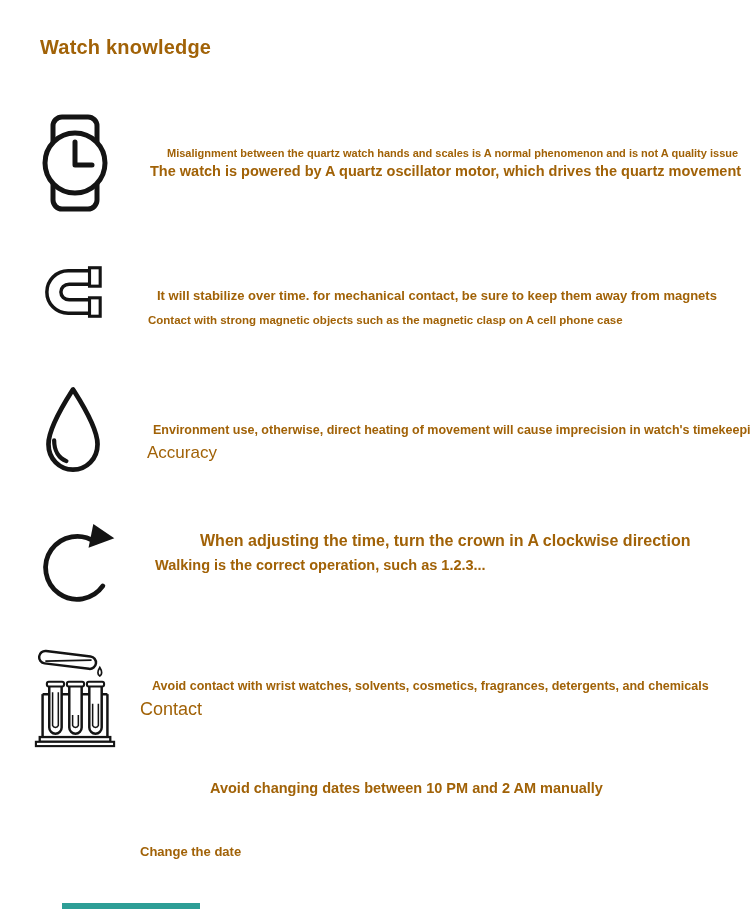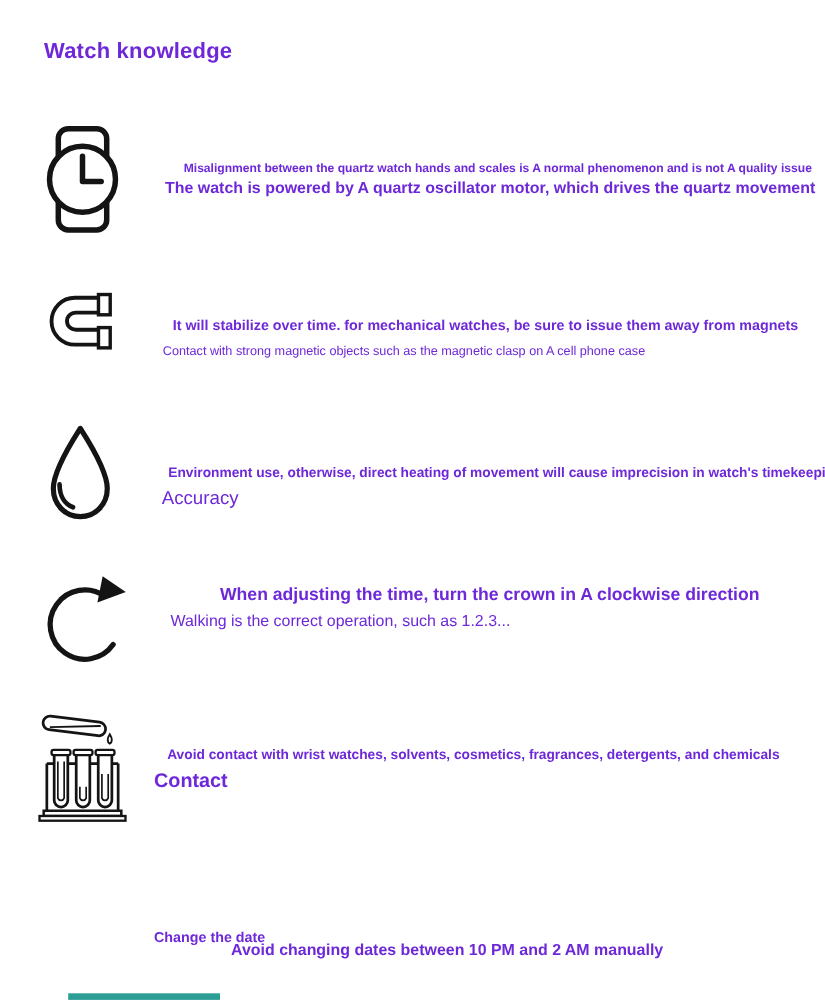--- a/index.html
+++ b/index.html
@@ -1,55 +1,55 @@
 <!DOCTYPE html>
 <html><head>
 <meta charset="utf-8">
 <style>
   html,body{margin:0;padding:0;background:#fff;}
   .page{
     position:relative;width:750px;height:909px;background:#ffffff;overflow:hidden;
-    font-family:"Liberation Sans","DejaVu Sans",sans-serif;color:#6d28d9;
+    font-family:"Liberation Sans","DejaVu Sans",sans-serif;color:#a16207;
   }
   .abs{position:absolute;white-space:nowrap;}
   .title{left:40px;top:36px;font-size:20px;font-weight:700;letter-spacing:.2px;}
   .icon{position:absolute;}
   .icon svg{display:block;}
 
   
   .s1-icon{left:42px;top:114px;}
   .s1-l1{left:167px;top:147px;font-size:11px;font-weight:700;}
   .s1-l2{left:150px;top:163px;font-size:14.5px;font-weight:700;}
 
   
   .s2-icon{left:42px;top:263px;}
   .s2-l1{left:150px;top:263px;font-size:15px;font-weight:700;}
   .s2-l2{left:157px;top:288px;font-size:13px;font-weight:700;}
-  .s2-l3{left:148px;top:314px;font-size:11.5px;font-weight:400;}
+  .s2-l3{left:148px;top:314px;font-size:11.5px;font-weight:700;}
 
   
   .s3-icon{left:40px;top:384px;}
   .s3-l1{left:142px;top:399px;font-size:11px;font-weight:700;}
   .s3-l2{left:153px;top:423px;font-size:12.5px;font-weight:700;}
   .s3-l3{left:147px;top:443px;font-size:17px;font-weight:400;}
 
   
   .s4-icon{left:40px;top:522px;}
   .s4-l1{left:200px;top:532px;font-size:16px;font-weight:700;}
-  .s4-l2{left:155px;top:557px;font-size:14.5px;font-weight:400;}
+  .s4-l2{left:155px;top:557px;font-size:14.5px;font-weight:700;}
   .s4-l3{left:152px;top:582px;font-size:14.5px;font-weight:700;}
 
   
   .s5-icon{left:34px;top:646px;}
   .s5-l1{left:152px;top:679px;font-size:12.5px;font-weight:700;}
-  .s5-l2{left:140px;top:699px;font-size:18px;font-weight:700;}
+  .s5-l2{left:140px;top:699px;font-size:18px;font-weight:400;}
 
   
   .s6-icon{left:40px;top:792px;}
-  .s6-l1{left:210px;top:856px;font-size:14.5px;font-weight:700;}
+  .s6-l1{left:210px;top:780px;font-size:14.5px;font-weight:700;}
   .s6-l2{left:140px;top:844px;font-size:13px;font-weight:700;}
 
   .accent-bar{position:absolute;left:62px;top:903px;width:138px;height:6px;}
 </style>
 </head>
 <body>
 
 <div class="page">
 
   <div class="abs title">Watch knowledge</div>
@@ -64,21 +64,21 @@
   <div class="abs s1-l1">Misalignment between the quartz watch hands and scales is A normal phenomenon and is not A quality issue</div>
   <div class="abs s1-l2">The watch is powered by A quartz oscillator motor, which drives the quartz movement</div>
 
   <div class="icon s2-icon">
     <svg width="64" height="58" viewBox="0 0 66 58" fill="none">
       <path d="M54,7 H27 C14.8,7 5,16.8 5,29 C5,41.2 14.8,51 27,51 H54 V37 H28 C23,37 19.5,33.4 19.5,29 C19.5,24.6 23,21 28,21 H54 Z" fill="#fff" stroke="#141414" stroke-width="3.6"></path>
       <rect x="49" y="4" width="11" height="19" fill="#fff" stroke="#141414" stroke-width="3.2"></rect>
       <rect x="49" y="35" width="11" height="19" fill="#fff" stroke="#141414" stroke-width="3.2"></rect>
     </svg>
   </div>
-  <div class="abs s2-l2">It will stabilize over time. for mechanical watches, be sure to issue them away from magnets</div>
+  <div class="abs s2-l2">It will stabilize over time. for mechanical contact, be sure to keep them away from magnets</div>
   <div class="abs s2-l3">Contact with strong magnetic objects such as the magnetic clasp on A cell phone case</div>
 
   <div class="icon s3-icon">
     <svg width="66" height="92" viewBox="0 0 70 96" fill="none">
       <path d="M35,5 C28,16 9,45 9,63 C9,78.5 20.6,90 35,90 C49.4,90 61,78.5 61,63 C61,45 42,16 35,5 Z" fill="#fff" stroke="#141414" stroke-width="5" stroke-linejoin="round"></path>
       <path d="M15,59 C15,70 20,78 28,81" fill="none" stroke="#141414" stroke-width="4.5" stroke-linecap="round"></path>
     </svg>
   </div>
   <div class="abs s3-l2">Environment use, otherwise, direct heating of movement will cause imprecision in watch's timekeeping</div>
   <div class="abs s3-l3">Accuracy</div>

